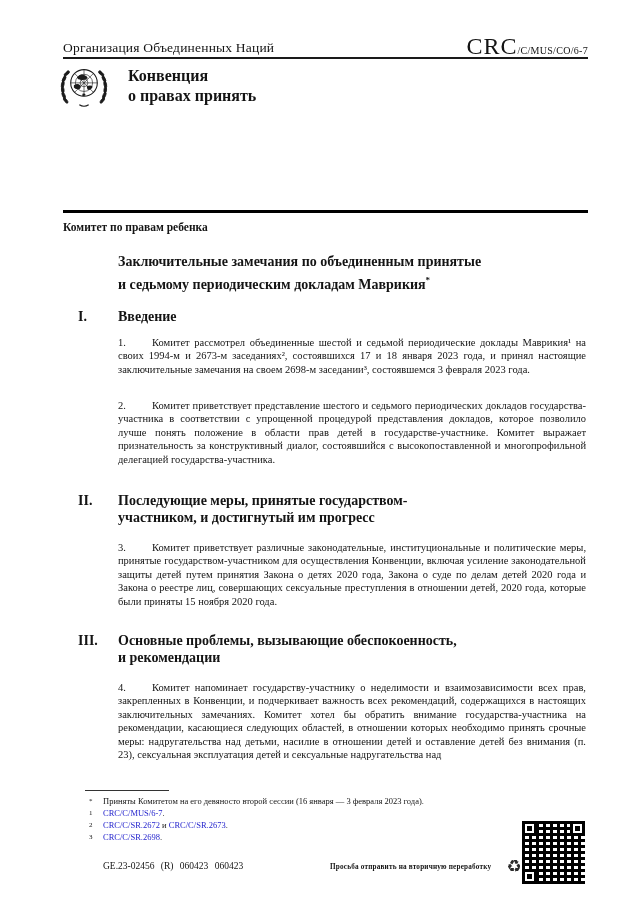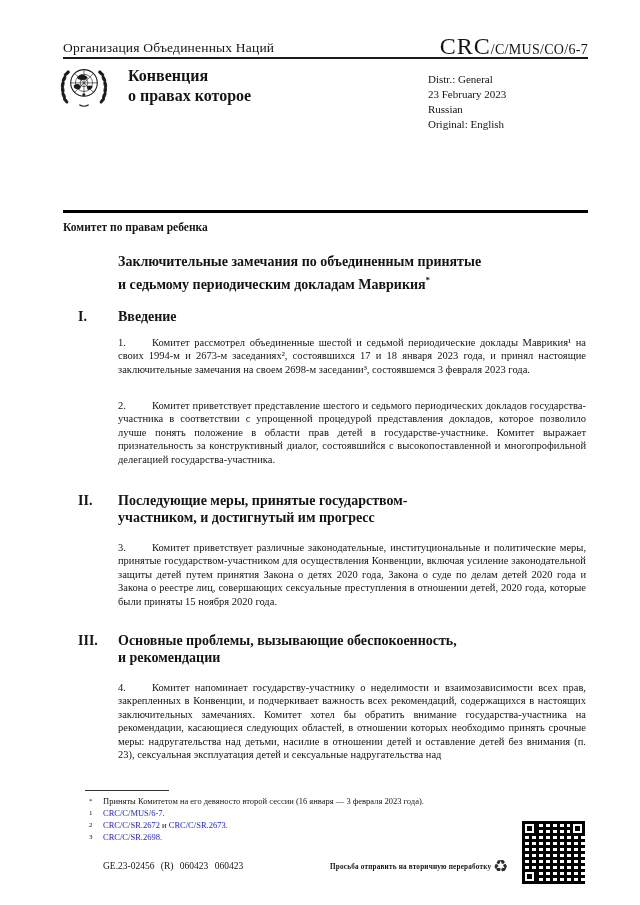--- a/index.html
+++ b/index.html
@@ -4,21 +4,21 @@
 <style>
   * { margin:0; padding:0; box-sizing:border-box; }
   html,body { width:640px; height:905px; background:#ffffff; }
   body { font-family:"Liberation Serif", serif; color:#141414; overflow:hidden; }
   .page { position:relative; width:640px; height:905px; background:#fff; }
 
   
   .org-name { position:absolute; left:63px; top:40px; font-size:13.5px; letter-spacing:0.2px; }
   .doc-symbol { position:absolute; right:52px; top:33px; white-space:nowrap; }
   .sym-big { font-size:24px; letter-spacing:1px; }
-  .sym-small { font-size:14px; letter-spacing:0.3px; }
+  .sym-small { font-size:10px; letter-spacing:0.3px; }
   .header-rule { position:absolute; left:63px; right:52px; top:57px; height:1.5px; background:#1a1a1a; }
 
   .emblem { position:absolute; left:59px; top:62px; width:50px; height:48px; }
   .pub-title { position:absolute; left:128px; top:66px; font-size:16px; font-weight:bold; line-height:20px; }
   .distr { position:absolute; left:428px; top:72px; font-size:11px; line-height:15px; }
 
   .thick-rule { position:absolute; left:63px; right:52px; top:210px; height:2.5px; background:#000; }
   .committee { position:absolute; left:63px; top:221px; font-size:11.5px; font-weight:bold; }
 
   
@@ -33,21 +33,21 @@
 
   
   .fn-sep { position:absolute; left:85px; top:790px; width:84px; height:1px; background:#333; }
   .footnotes { position:absolute; left:85px; top:796px; width:440px; font-size:8.5px; line-height:11.9px; }
   .fn { position:relative; padding-left:18px; }
   .fn sup { position:absolute; left:4px; top:0; font-size:7px; }
   .link { color:#2424cd; text-decoration:none; cursor:pointer; }
 
   
   .ge-number { position:absolute; left:63px; top:861px; font-size:9.5px; word-spacing:4px;margin-left:40px; }
-  .recycle-line { position:absolute; left:330px; top:858px; width:192px; display:flex; align-items:center; justify-content:flex-start; gap:2px; }
+  .recycle-line { position:absolute; left:330px; top:858px; width:192px; display:flex; align-items:center; justify-content:space-between; gap:2px; }
   .recycle-text { font-size:7.2px; font-weight:bold; letter-spacing:0.2px; }
   .recycle-glyph { font-size:17px; line-height:17px; color:#2b2b2b; font-family:"DejaVu Sans", sans-serif; }
 
   
   .qr { position:absolute; left:520px; top:819px; width:67px; height:67px; background:#fff; padding:2px; }
   .qr-noise { position:relative; width:63px; height:63px;
     background-image:
       repeating-linear-gradient(90deg, #000 0 3px, transparent 3px 7px),
       repeating-linear-gradient(0deg, #000 0 3px, #fff 3px 6px);
   }
@@ -94,29 +94,23 @@
       <line x1="44" y1="14" x2="20" y2="38" stroke="#1c1c1c" stroke-width="0.8"></line>
       <path d="M23 19 q4 -5 9 -3 q4 1 5 4 q-5 3 -9 2 q-4 0 -5 -3z" fill="#1c1c1c"></path>
       <path d="M19 29 q5 -3 8 0 q2 3 -1 5 q-5 1 -7 -2z" fill="#1c1c1c"></path>
       <path d="M36 30 q5 -2 7 1 q-1 4 -6 4 q-2 -2 -1 -5z" fill="#1c1c1c"></path>
       <path d="M30 40 q3 -1 4 1 q-1 2 -4 2z" fill="#1c1c1c"></path>
     </svg>
   </div>
 
   <div class="pub-title">
     <div>Конвенция</div>
-    <div>о правах которое</div>
+    <div>о правах принять</div>
   </div>
 
-  <div class="distr">
-    <div>Distr.: General</div>
-    <div>23 February 2023</div>
-    <div>Russian</div>
-    <div>Original: English</div>
-  </div>
 
   <div class="thick-rule"></div>
   <div class="committee">Комитет по правам ребенка</div>
 
   <div class="doc-title">
     <div>Заключительные замечания по объединенным принятые</div>
     <div><span>и седьмому периодическим докладам Маврикия</span><sup>*</sup></div>
   </div>
 
   <div class="sec-heading" style="top:308px">

